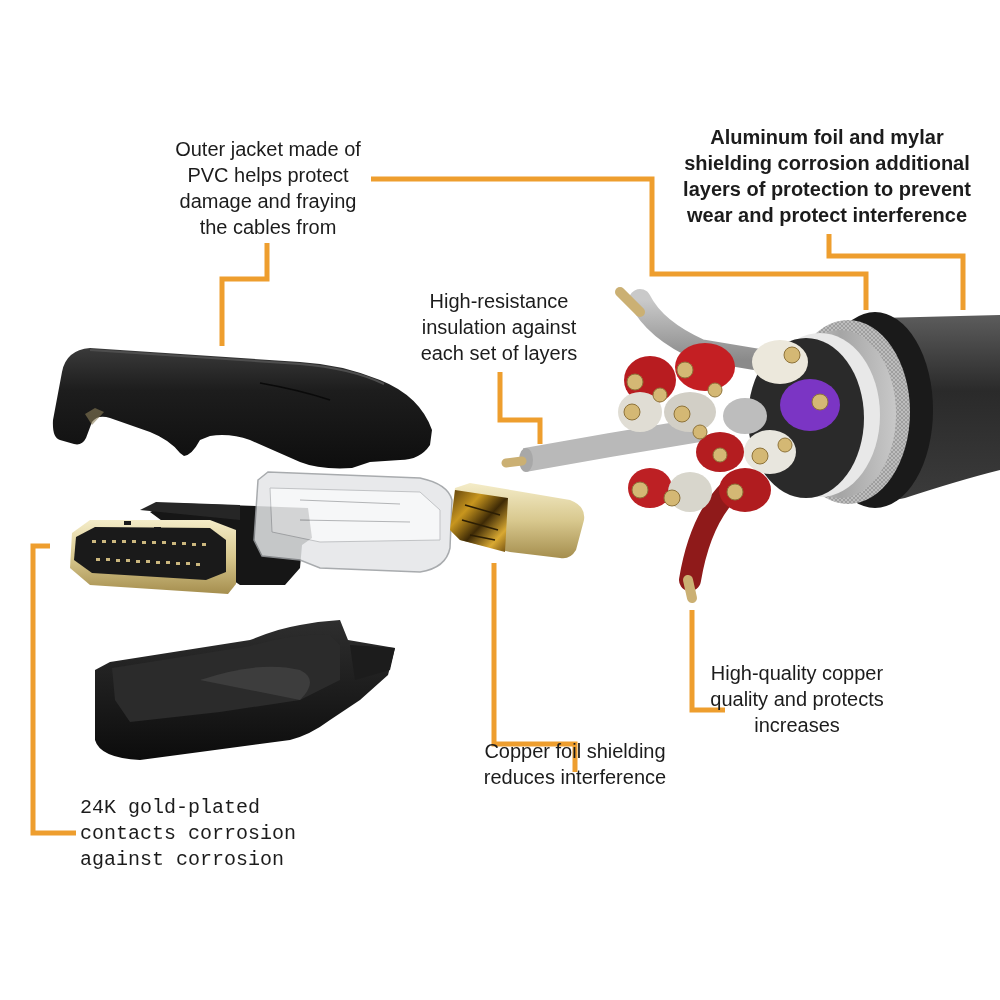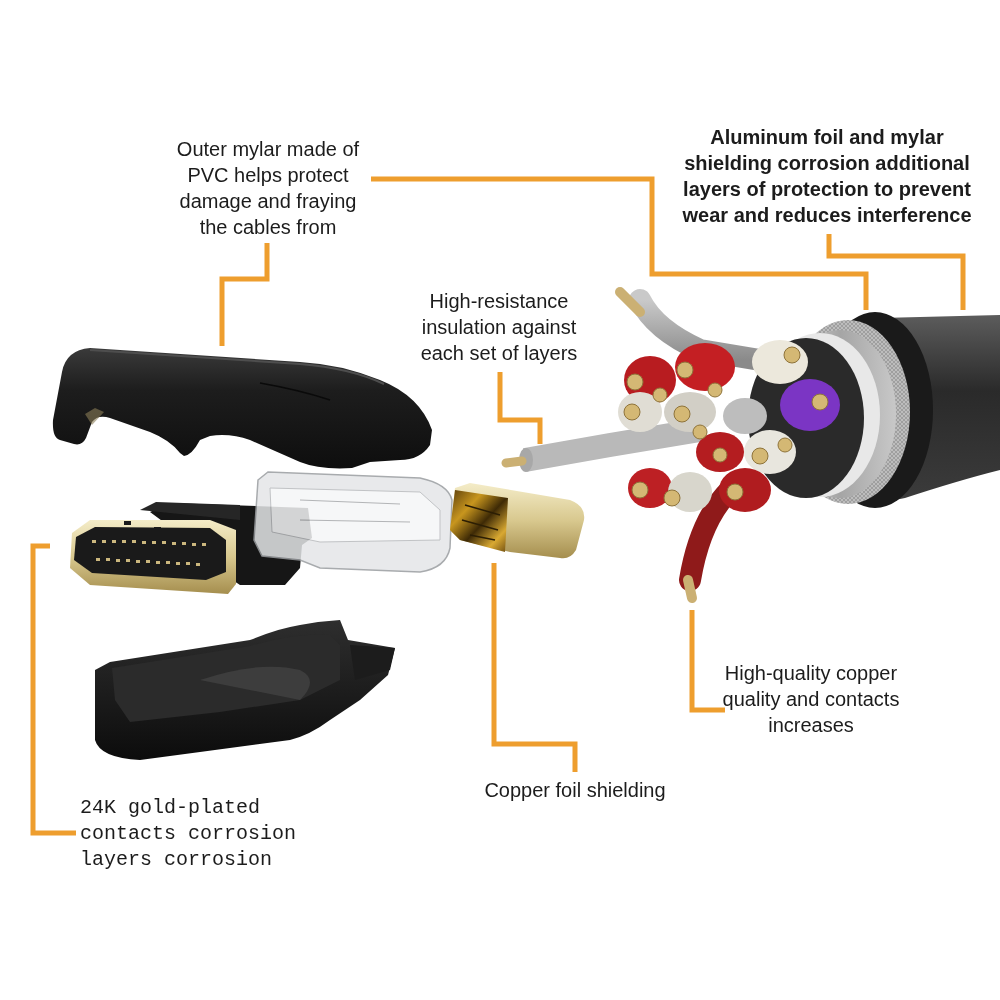--- a/index.html
+++ b/index.html
@@ -190,46 +190,47 @@
 
     <polyline points="50,546 33,546 33,833 76,833"></polyline>
 
     <polyline points="494,563 494,744 575,744 575,772"></polyline>
 
     <polyline points="692,610 692,710 725,710"></polyline>
   </g>
 </svg>
 
 <div class="label" style="left:160px; top:136px; width:216px;">
-  <div>Outer mylar made of</div>
+  <div>Outer jacket made of</div>
   <div>PVC helps protect</div>
   <div>damage and fraying</div>
   <div>the cables from</div>
 </div>
 
 <div class="label" style="left:672px; top:124px; width:310px;font-weight:bold;">
   <div>Aluminum foil and mylar</div>
   <div>shielding corrosion additional</div>
   <div>layers of protection to prevent</div>
-  <div>wear and reduces interference</div>
+  <div>wear and protect interference</div>
 </div>
 
 <div class="label" style="left:404px; top:288px; width:190px;">
   <div>High-resistance</div>
   <div>insulation against</div>
   <div>each set of layers</div>
 </div>
 
-<div class="label" style="left:698px; top:660px; width:226px;">
+<div class="label" style="left:684px; top:660px; width:226px;">
   <div>High-quality copper</div>
-  <div>quality and contacts</div>
+  <div>quality and protects</div>
   <div>increases</div>
 </div>
 
-<div class="label" style="left:470px; top:777px; width:210px;">
+<div class="label" style="left:470px; top:738px; width:210px;">
   <div>Copper foil shielding</div>
+  <div>reduces interference</div>
 </div>
 
 <div class="label" style="left:80px; top:795px; width:180px;font-family:Liberation Mono, monospace;">
   <div>24K gold-plated</div>
   <div>contacts corrosion</div>
-  <div>layers corrosion</div>
+  <div>against corrosion</div>
 </div>
 
 </body></html>

